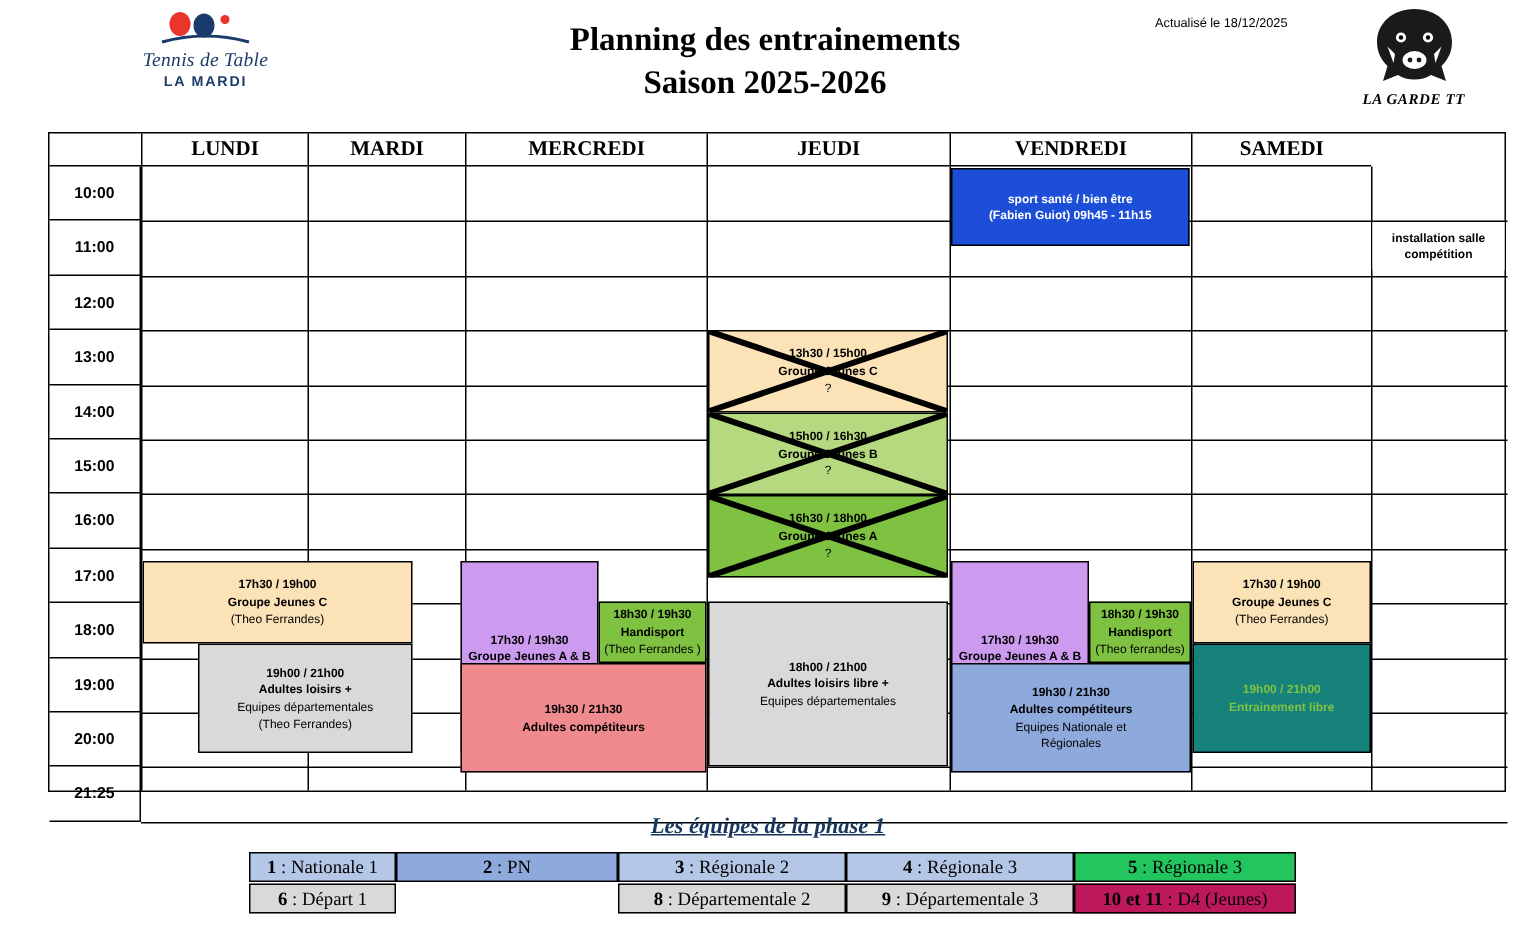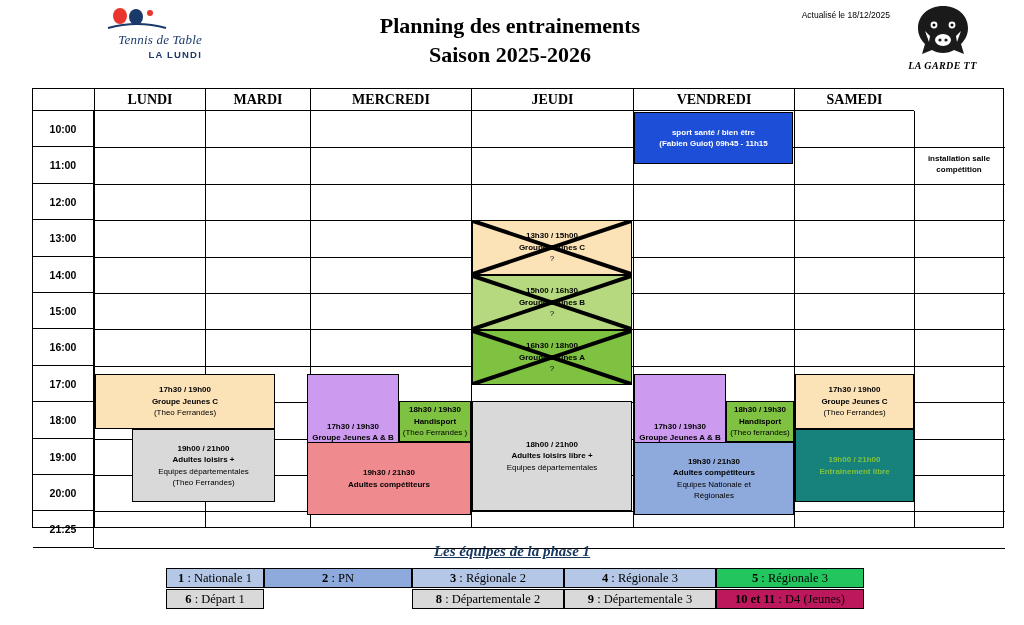--- a/index.html
+++ b/index.html
@@ -24,21 +24,21 @@
   .header {
     position: absolute;
     left: 0; top: 0;
     width: 1024px;
     height: 88px;
   }
   .logo-left {
     position: absolute;
     left: 72px; top: 6px;
     width: 130px; height: 72px;
-    text-align: right;
+    text-align: center;
   }
   .logo-left .ll-title {
     font-family: "Liberation Serif", serif;
     font-style: italic;
     font-size: 13px;
     color: #1a3a6b;
     margin-top: 26px;
     letter-spacing: .2px;
   }
   .logo-left .ll-sub {
@@ -69,21 +69,21 @@
     font-family: "Liberation Serif", serif;
     font-weight: bold;
     font-size: 22px;
     line-height: 30px;
   }
   .updated {
     position: absolute;
     left: 770px; top: 10px;
     width: 120px;
     font-size: 8.5px;
-    text-align: right;
+    text-align: left;
     color: #000;
   }
   .logo-right {
     position: absolute;
     left: 890px; top: 4px;
     width: 105px; height: 78px;
     text-align: center;
   }
   .logo-right .boar {
     width: 62px; height: 54px;
@@ -218,21 +218,21 @@
   <div class="header">
 
     <div class="logo-left">
       <svg class="ll-mark" viewBox="0 0 62 24">
         <ellipse cx="14" cy="8" rx="7" ry="8" fill="#e8352e"></ellipse>
         <ellipse cx="30" cy="9" rx="7" ry="8" fill="#1a3a6b"></ellipse>
         <circle cx="44" cy="5" r="3" fill="#e8352e"></circle>
         <path d="M2 20 Q31 12 60 20" stroke="#1a3a6b" stroke-width="2" fill="none"></path>
       </svg>
       <div class="ll-title">Tennis de Table</div>
-      <div class="ll-sub">LA LUNDI</div>
+      <div class="ll-sub">LA MARDI</div>
     </div>
 
     <div class="title-block">
       <div class="t1">Planning des entrainements</div>
       <div class="t2">Saison 2025-2026</div>
     </div>
 
     <div class="updated">Actualisé le 18/12/2025</div>
 
     <div class="logo-right">

